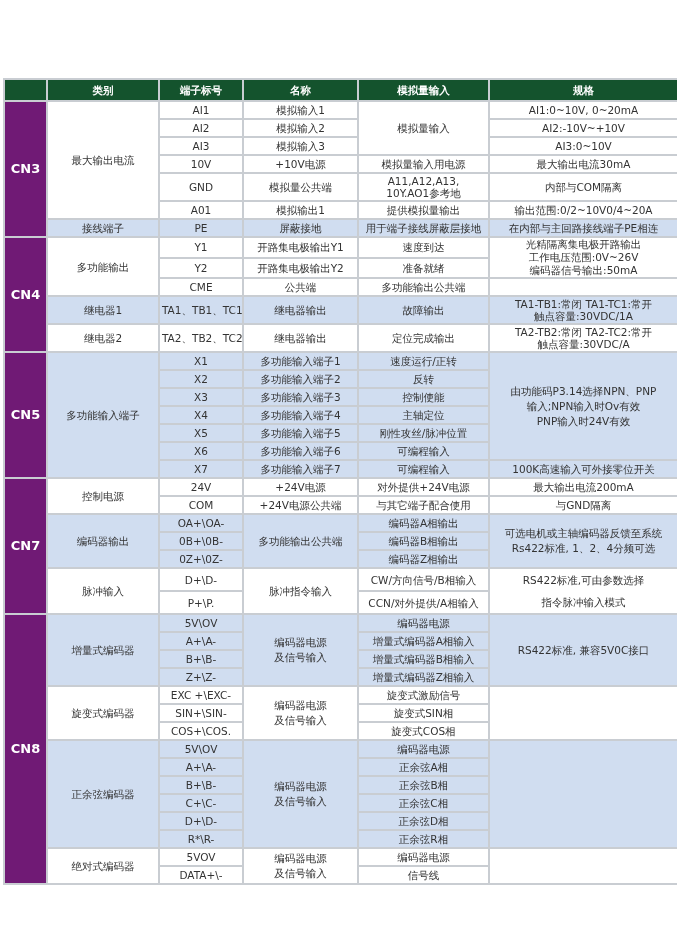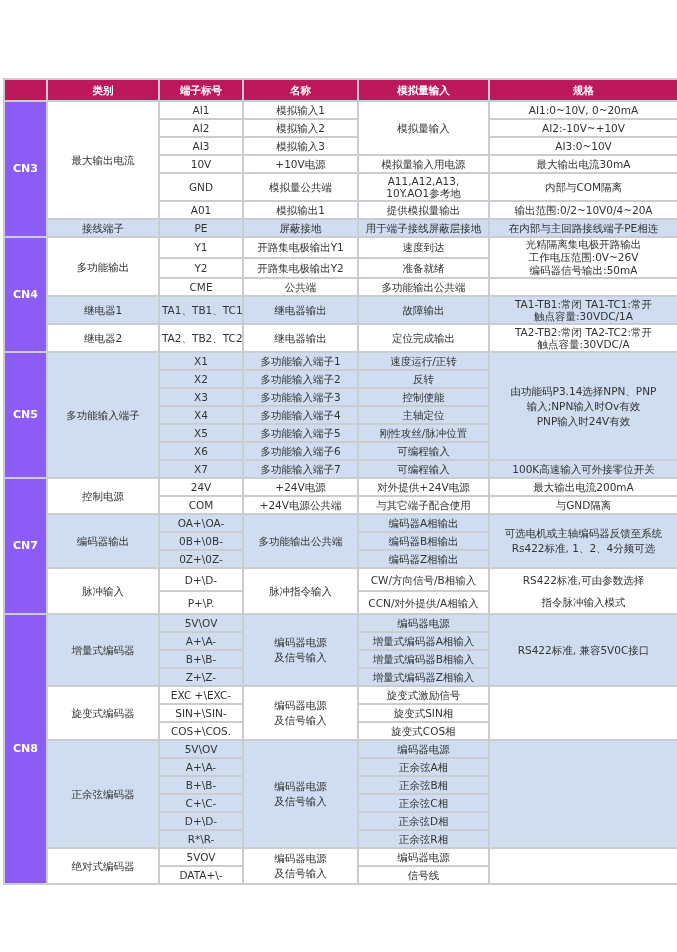--- a/index.html
+++ b/index.html
@@ -2,22 +2,22 @@
 <html><head>
 <meta charset="utf-8">
 <style>
   html, body { margin:0; padding:0; background:#ffffff; }
   body { width:677px; height:952px; position:relative; overflow:hidden;
          font-family:"DejaVu Sans", "Liberation Sans", sans-serif; }
   table { position:absolute; left:3px; top:78px; border-collapse:collapse; table-layout:fixed;
           width:674px; font-size:10.5px; color:#333333; }
   td, th { border:2px solid #c9cdd2; text-align:center; vertical-align:middle; padding:0 2px;
            line-height:12px; overflow:hidden; white-space:nowrap; }
-  th { background:#be185d; color:#ffffff; font-weight:bold; height:20px; font-size:10.5px; }
-  td.cn { background:#8b5cf6; color:#ffffff; font-weight:bold; font-size:11px; }
+  th { background:#14532d; color:#ffffff; font-weight:bold; height:20px; font-size:10.5px; }
+  td.cn { background:#701a75; color:#ffffff; font-weight:bold; font-size:13px; }
   tr.r1 td { height:16px; }
   tr.r2 td { height:26px; }
   .blue { background:#d0ddf0; }
   .white { background:#ffffff; }
   .wrap { white-space:normal;margin-left:48px; }
 </style>
 </head>
 <body>
 
 <table>

